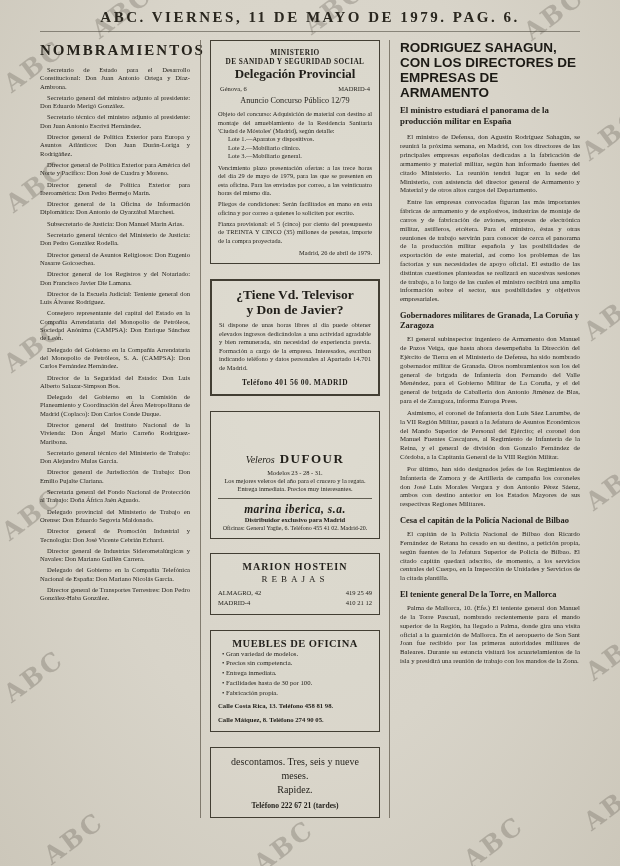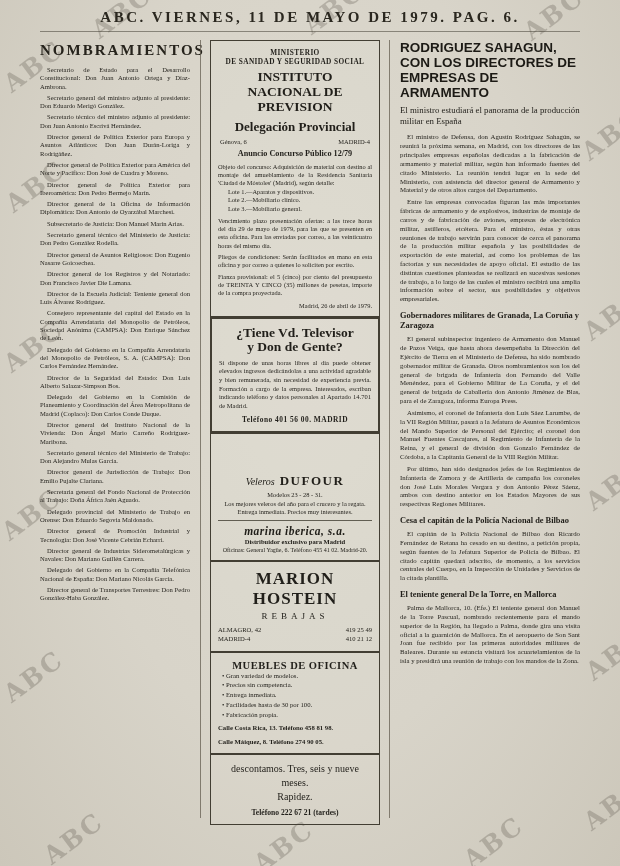--- a/index.html
+++ b/index.html
@@ -37,61 +37,61 @@
   .appt{font-size:6.6px;line-height:1.26;text-align:justify;margin:0 0 3px 0;text-indent:7px;}
 
   
   .adbox{border:1px solid #423e33;padding:7px 7px;background:rgba(255,255,255,0.05);}
   .adbox.thick{border-width:2px;}
   .c{text-align:center;}
   .inp-min{font-size:7.3px;font-weight:bold;letter-spacing:0.4px;line-height:1.25;}
   .inp-title{font-size:13.5px;font-weight:bold;line-height:1.1;margin:4px 6px;}
   .inp-sub{font-size:13px;font-weight:bold;}
   .inp-addr{display:flex;justify-content:space-between;font-size:6.5px;margin:3px 2px 4px 2px;}
-  .inp-notice{font-size:8.2px;font-weight:bold;margin:3px 0 5px 0;}
+  .inp-notice{font-size:8.2px;font-weight:normal;margin:3px 0 5px 0;}
   .tiny{font-size:6.4px;line-height:1.3;text-align:justify;}
   .inp-lot{font-size:6.4px;line-height:1.35;margin-left:10px;}
   .inp-par{font-size:6.4px;line-height:1.3;text-align:justify;margin-top:3px;}
   .inp-date{font-size:6.4px;text-align:right;margin-top:4px;}
 
   .tv-title{font-size:13.5px;font-weight:bold;line-height:1.08;margin-bottom:4px;}
   .tv-body{font-size:6.5px;line-height:1.32;text-align:justify;}
   .tv-phone{font-size:7.4px;font-weight:bold;margin-top:5px;letter-spacing:0.5px;}
 
   .duf-brand-row{display:flex;align-items:baseline;gap:5px;justify-content:center;margin-bottom:2px;}
   .duf-veleros{font-size:10px;font-style:italic;font-weight:normal;}
   .duf-name{font-size:13px;font-weight:bold;letter-spacing:1.5px;margin-top:32px;}
   .duf-line{font-size:6.4px;line-height:1.3;}
   .duf-logo{
     font-size:11.5px;font-weight:bold;font-style:italic;letter-spacing:0.5px;
     border-top:1px solid rgba(66,62,51,0.8);margin-top:4px;padding-top:4px;
   }
   .duf-sub{font-size:6.6px;font-weight:bold;margin-top:1px;}
   .duf-addr{font-size:6px;margin-top:2px;}
 
-  .marion-name{font-size:17px;font-weight:bold;letter-spacing:1px;}
+  .marion-name{font-size:10px;font-weight:bold;letter-spacing:1px;}
   .marion-reb{font-size:9px;letter-spacing:4px;margin:2px 0 4px 0;}
   .marion-row{display:flex;justify-content:space-between;font-size:6.6px;line-height:1.4;}
 
   .mueb-title{font-size:10.5px;font-weight:bold;letter-spacing:0.5px;}
   .mueb-li{font-size:6.7px;line-height:1.45;list-style:none;}
   .mueb-li:before{content:"• ";}
   .mueb-ul{margin:0;padding:0 0 0 4px;}
   .mueb-addr{font-size:6.7px;line-height:1.4;margin-top:4px;font-weight:bold;}
 
   .letras-title{font-size:15px;font-weight:bold;letter-spacing:1px;margin:3px 0 4px 0;}
   .letras-line{font-size:10px;line-height:1.4;}
   .letras-phone{font-size:7.6px;font-weight:bold;margin-top:4px;}
 
   
   .headline{
     font-family:"Liberation Sans", sans-serif;font-weight:bold;
     font-size:13.5px;line-height:1.12;margin:0 0 5px 0;color:#1c1a15;
   }
-  .subhead{font-size:8.8px;font-weight:normal;line-height:1.25;margin:0 0 6px 0;}
+  .subhead{font-size:8.8px;font-weight:bold;line-height:1.25;margin:0 0 6px 0;}
   .r-par{font-size:6.8px;line-height:1.3;text-align:justify;text-indent:7px;margin:0 0 3px 0;}
   .r-sec{font-size:8.4px;font-weight:bold;line-height:1.2;margin:7px 0 4px 0;}
 </style>
 </head>
 <body>
 
 <div class="page">
 
   <div class="wm-layer">
     <span class="wm" style="left:0px;top:52px">ABC</span>
@@ -172,21 +172,20 @@
 
             <p class="appt">Director general de Transportes Terrestres: Don Pedro González-Haba González.</p>
           </div>
       </div>
 
       <div class="col-mid">
 
         <div class="adbox">
           <div class="inp-min c">MINISTERIO</div>
           <div class="inp-min c">DE SANIDAD Y SEGURIDAD SOCIAL</div>
-          <div class="inp-title c">INSTITUTO NACIONAL DE PREVISION</div>
           <div class="inp-sub c">Delegación Provincial</div>
           <div class="inp-addr">
             <span>Génova, 6</span>
             <span>MADRID-4</span>
           </div>
           <div class="inp-notice c">Anuncio Concurso Público 12/79</div>
           <div class="tiny">Objeto del concurso: Adquisición de material con destino al montaje del amueblamiento de la Residencia Sanitaria 'Ciudad de Móstoles' (Madrid), según detalle:</div>
           <div>
 
               <div class="inp-lot">Lote 1.—Aparatos y dispositivos.</div>
@@ -202,21 +201,21 @@
               <div class="inp-par">Pliegos de condiciones: Serán facilitados en mano en esta oficina y por correo a quienes lo soliciten por escrito.</div>
 
               <div class="inp-par">Fianza provisional: el 5 (cinco) por ciento del presupuesto de TREINTA Y CINCO (35) millones de pesetas, importe de la compra proyectada.</div>
             </div>
           <div class="inp-date">Madrid, 26 de abril de 1979.</div>
         </div>
 
         <div class="adbox thick">
           <div class="tv-title c">
             <div>¿Tiene Vd. Televisor</div>
-            <div>y Don de Gente?</div>
+            <div>y Don de Javier?</div>
           </div>
           <div class="tv-body">Si dispone de unas horas libres al día puede obtener elevados ingresos dedicándolas a una actividad agradable y bien remunerada, sin necesidad de experiencia previa. Formación a cargo de la empresa. Interesados, escriban indicando teléfono y datos personales al Apartado 14.701 de Madrid.</div>
           <div class="tv-phone c">Teléfono 401 56 00. MADRID</div>
         </div>
 
         <div class="adbox">
           <div class="duf-brand-row">
             <span class="duf-veleros">Veleros</span>
             <span class="duf-name">DUFOUR</span>
           </div>

